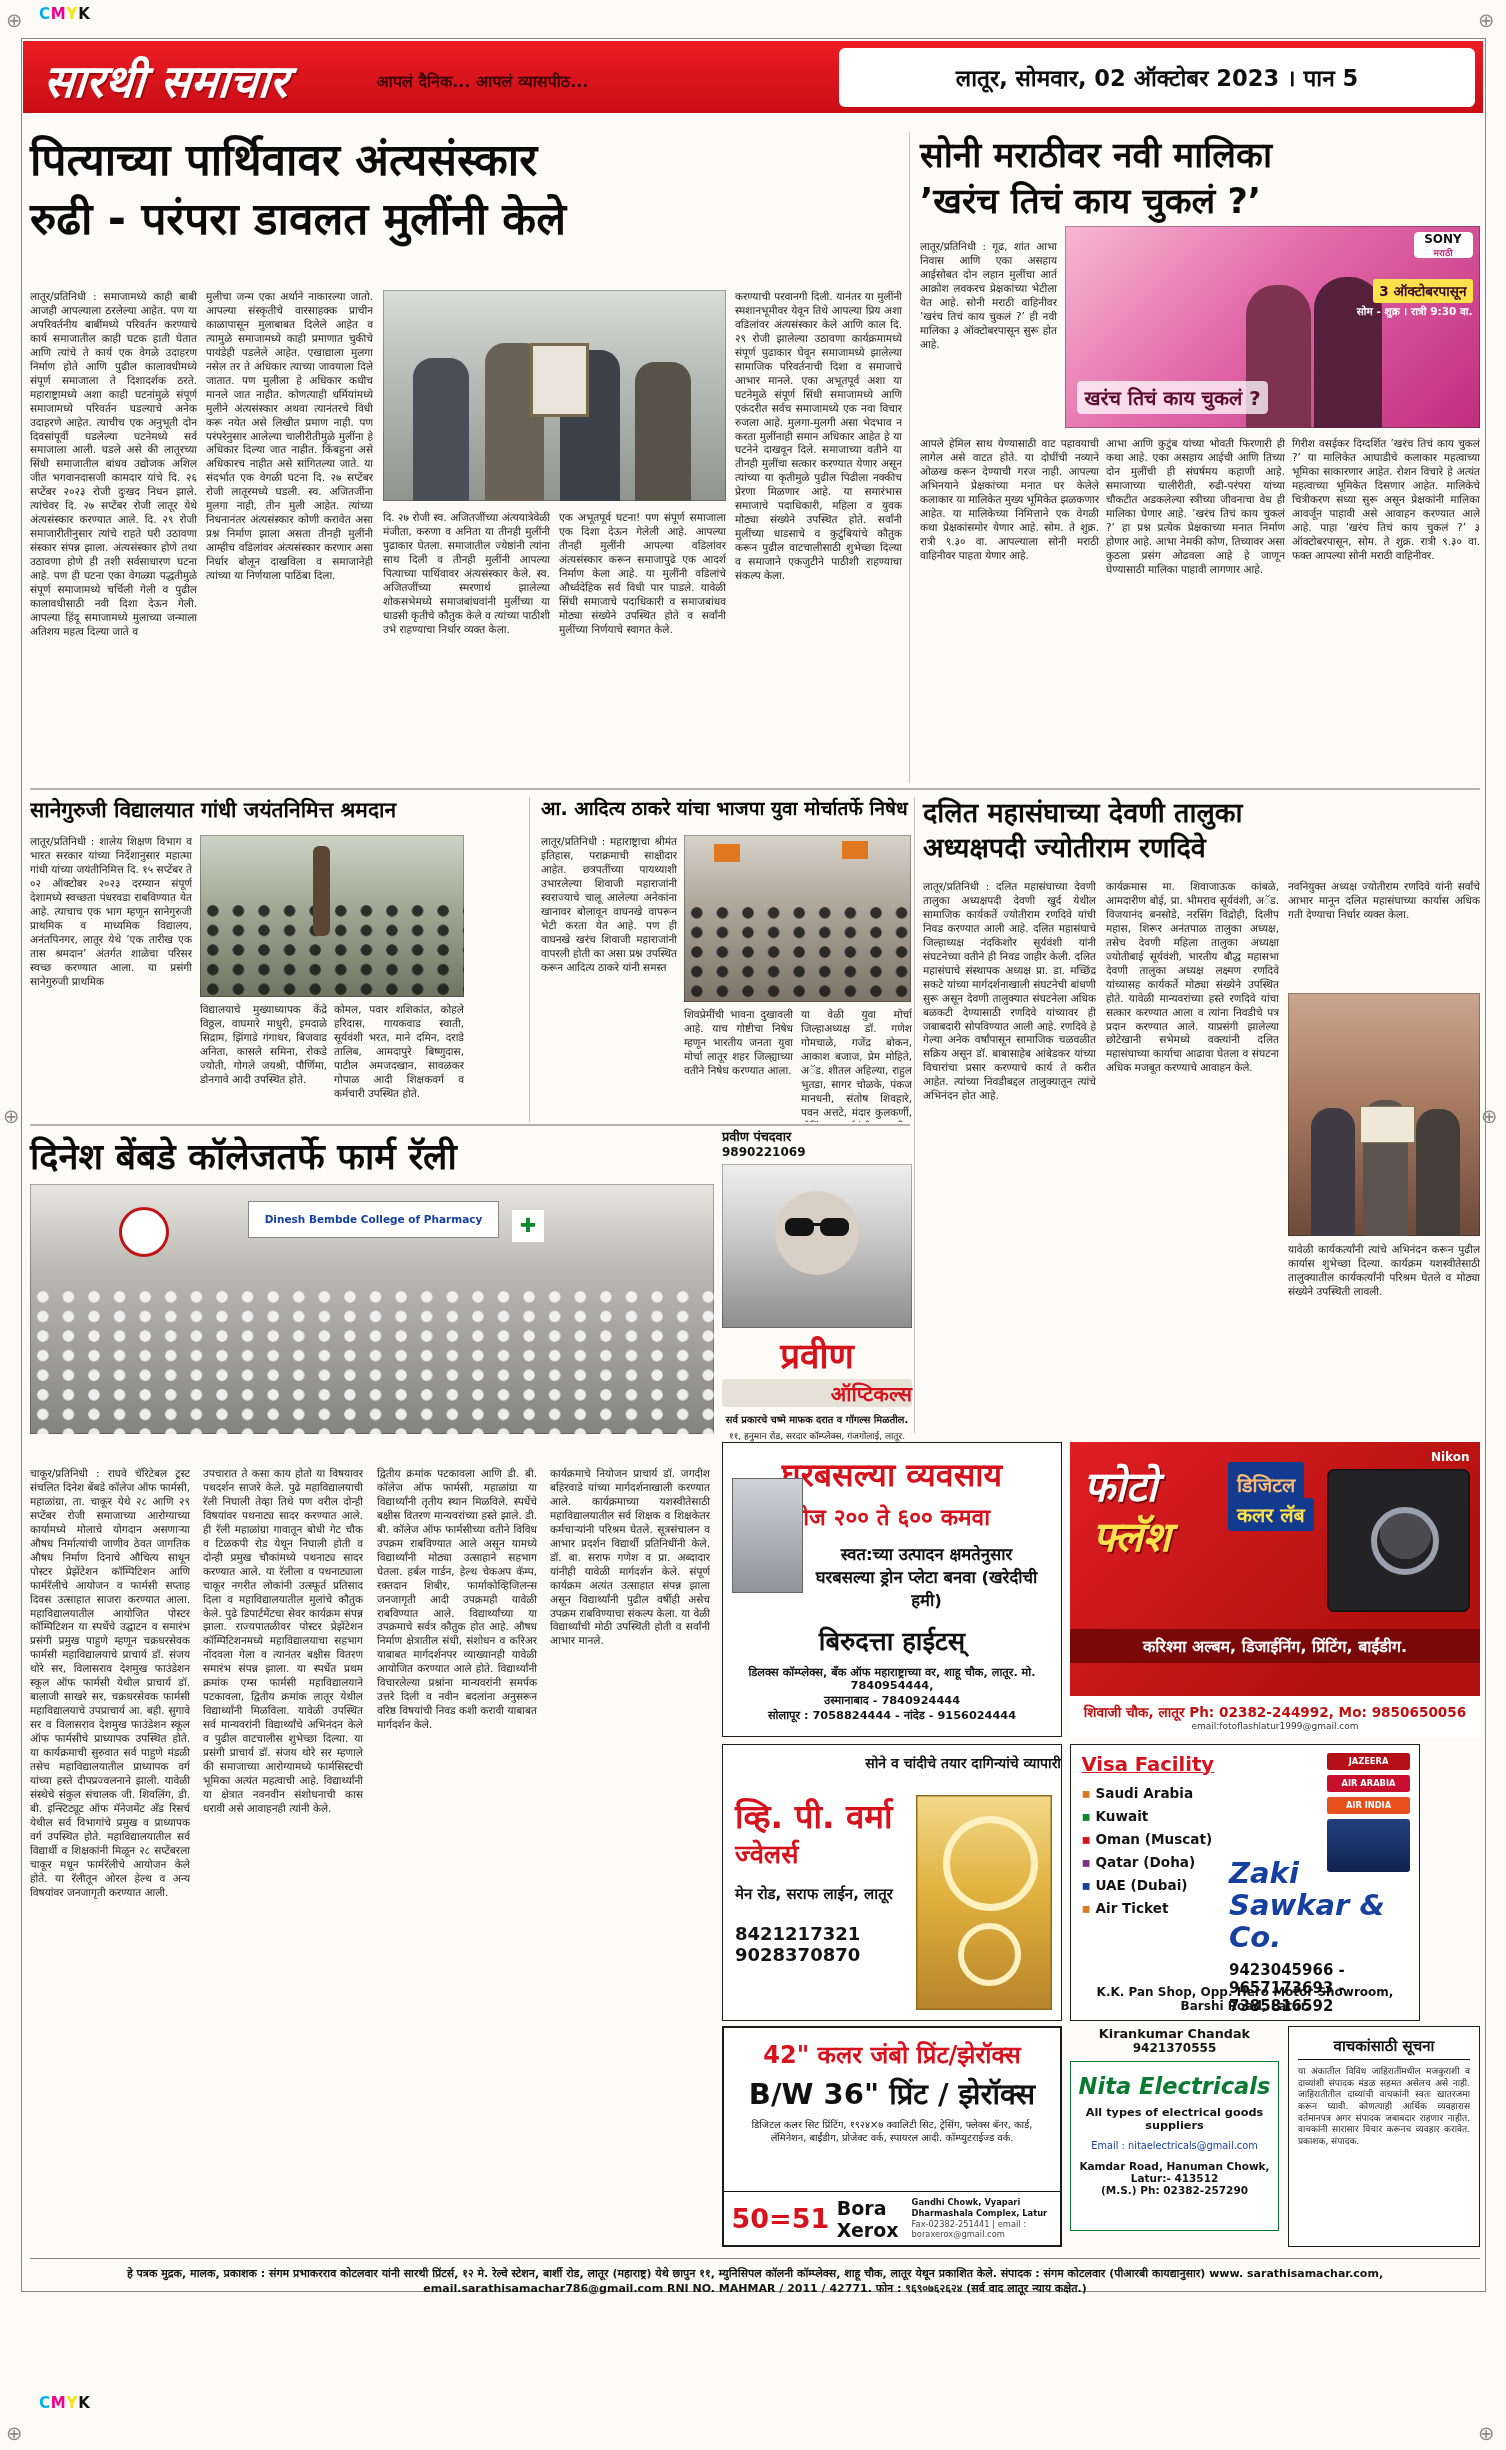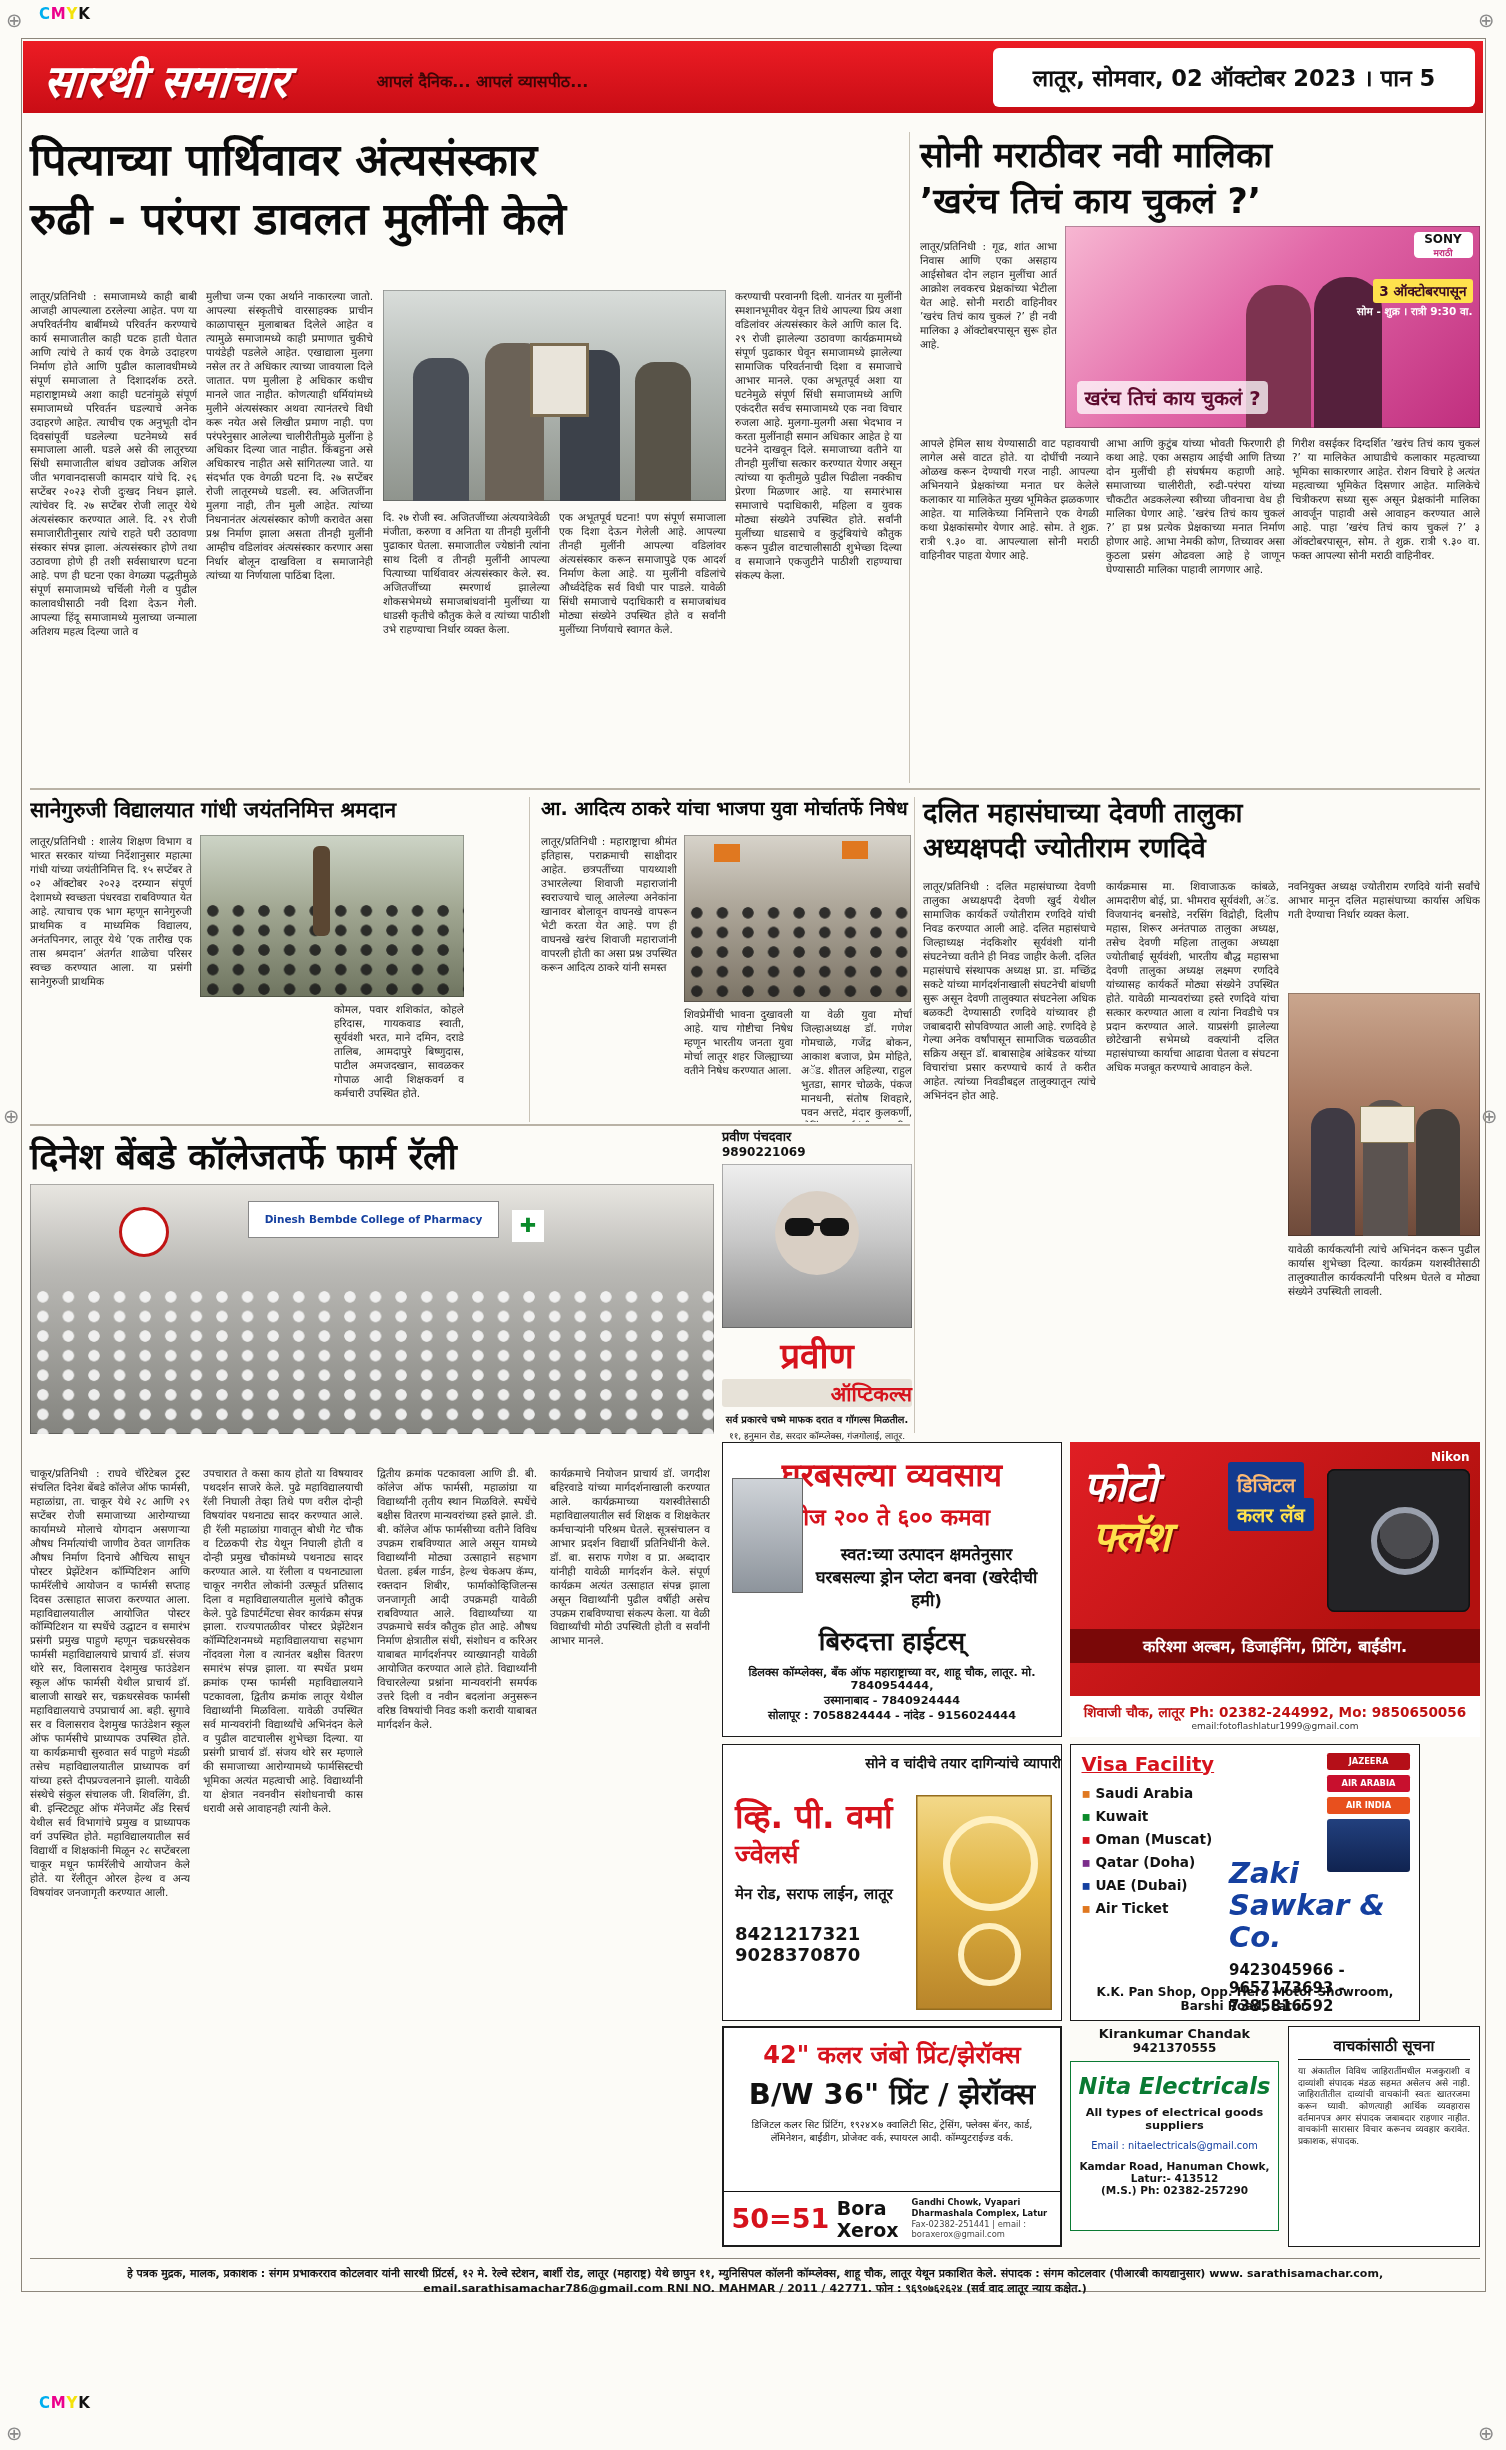--- a/index.html
+++ b/index.html
@@ -44,21 +44,21 @@
   <div class="abs regmark" style="left:3px;top:1107px;">⊕</div>
   <div class="abs regmark" style="left:1481px;top:1107px;">⊕</div>
   <div class="abs regmark" style="left:6px;top:2424px;">⊕</div>
   <div class="abs regmark" style="left:1478px;top:2424px;">⊕</div>
 
   <div class="abs frame" style="left:21px;top:38px;width:1463px;height:2252px;"></div>
 
   <div class="abs" style="left:22.6px;top:41px;width:1460px;height:72px;background:linear-gradient(180deg,#ec1c24,#c90d15);">
     <div class="abs masthead" style="left:21px;top:7.5px;">सारथी समाचार</div>
     <div class="abs" style="left:354px;top:29px;font-size:16px;font-weight:700;color:#3d0606;">आपलं दैनिक... आपलं व्यासपीठ...</div>
-    <div class="abs datebox" style="right:7.5px;top:6.8px;width:482px;height:59px;">लातूर, सोमवार, 02 ऑक्टोबर 2023 । पान 5</div>
+    <div class="abs datebox" style="right:7.5px;top:6.8px;width:636px;height:59px;">लातूर, सोमवार, 02 ऑक्टोबर 2023 । पान 5</div>
   </div>
 
   <div class="abs hl" style="left:30px;top:130px;width:874px;font-size:44px;line-height:1.35;">
     <div>पित्याच्या पार्थिवावर अंत्यसंस्कार</div>
     <div>रुढी - परंपरा डावलत मुलींनी केले</div>
   </div>
 
   <div class="abs bt" style="left:30px;top:290px;width:167px;height:490px;">लातूर/प्रतिनिधी : समाजामध्ये काही बाबी आजही आपल्याला ठरलेल्या आहेत. पण या अपरिवर्तनीय बाबींमध्ये परिवर्तन करण्याचे कार्य समाजातील काही घटक हाती घेतात आणि त्यांचे ते कार्य एक वेगळे उदाहरण निर्माण होते आणि पुढील कालावधीमध्ये संपूर्ण समाजाला ते दिशादर्शक ठरते. महाराष्ट्रामध्ये अशा काही घटनांमुळे संपूर्ण समाजामध्ये परिवर्तन घडल्याचे अनेक उदाहरणे आहेत. त्याचीच एक अनुभूती दोन दिवसांपूर्वी घडलेल्या घटनेमध्ये सर्व समाजाला आली. घडले असे की लातूरच्या सिंधी समाजातील बांधव उद्योजक अशिल जीत भगवानदासजी कामदार यांचे दि. २६ सप्टेंबर २०२३ रोजी दुःखद निधन झाले. त्यांचेवर दि. २७ सप्टेंबर रोजी लातूर येथे अंत्यसंस्कार करण्यात आले. दि. २९ रोजी समाजारीतीनुसार त्यांचे राहते घरी उठावणा संस्कार संपन्न झाला. अंत्यसंस्कार होणे तथा उठावणा होणे ही तशी सर्वसाधारण घटना आहे. पण ही घटना एका वेगळ्या पद्धतीमुळे संपूर्ण समाजामध्ये चर्चिली गेली व पुढील कालावधीसाठी नवी दिशा देऊन गेली. आपल्या हिंदू समाजामध्ये मुलाच्या जन्माला अतिशय महत्व दिल्या जाते व</div>
   <div class="abs bt" style="left:206px;top:290px;width:167px;height:490px;">मुलीचा जन्म एका अर्थाने नाकारल्या जातो. आपल्या संस्कृतीचे वारसाहक्क प्राचीन काळापासून मुलाबाबत दिलेले आहेत व त्यामुळे समाजामध्ये काही प्रमाणात चुकीचे पायंडेही पडलेले आहेत. एखाद्याला मुलगा नसेल तर ते अधिकार त्याच्या जावयाला दिले जातात. पण मुलीला हे अधिकार कधीच मानले जात नाहीत. कोणत्याही धर्मियांमध्ये मुलीने अंत्यसंस्कार अथवा त्यानंतरचे विधी करू नयेत असे लिखीत प्रमाण नाही. पण परंपरेनुसार आलेल्या चालीरीतीमुळे मुलींना हे अधिकार दिल्या जात नाहीत. किंबहुना असे अधिकारच नाहीत असे सांगितल्या जाते. या संदर्भात एक वेगळी घटना दि. २७ सप्टेंबर रोजी लातूरमध्ये घडली. स्व. अजितजींना मुलगा नाही, तीन मुली आहेत. त्यांच्या निधनानंतर अंत्यसंस्कार कोणी करावेत असा प्रश्न निर्माण झाला असता तीनही मुलींनी आम्हीच वडिलांवर अंत्यसंस्कार करणार असा निर्धार बोलून दाखविला व समाजानेही त्यांच्या या निर्णयाला पाठिंबा दिला.</div>
 
@@ -100,20 +100,21 @@
   <div class="abs bt" style="left:1292px;top:437px;width:188px;height:343px;">गिरीश वसईकर दिग्दर्शित ’खरंच तिचं काय चुकलं ?’ या मालिकेत आघाडीचे कलाकार महत्वाच्या भूमिका साकारणार आहेत. रोशन विचारे हे अत्यंत महत्वाच्या भूमिकेत दिसणार आहेत. मालिकेचे चित्रीकरण सध्या सुरू असून प्रेक्षकांनी मालिका आवर्जून पाहावी असे आवाहन करण्यात आले आहे. पाहा ’खरंच तिचं काय चुकलं ?’ ३ ऑक्टोबरपासून, सोम. ते शुक्र. रात्री ९.३० वा. फक्त आपल्या सोनी मराठी वाहिनीवर.</div>
 
   <div class="abs rule" style="left:30px;top:788px;width:1450px;height:1.5px;"></div>
 
   <div class="abs hl" style="left:30px;top:797px;width:497px;font-size:21px;line-height:1.25;height:30px;overflow:hidden;">सानेगुरुजी विद्यालयात गांधी जयंतनिमित्त श्रमदान</div>
   <div class="abs bt" style="left:30px;top:835px;width:162px;height:288px;">लातूर/प्रतिनिधी : शालेय शिक्षण विभाग व भारत सरकार यांच्या निर्देशानुसार महात्मा गांधी यांच्या जयंतीनिमित्त दि. १५ सप्टेंबर ते ०२ ऑक्टोबर २०२३ दरम्यान संपूर्ण देशामध्ये स्वच्छता पंधरवडा राबविण्यात येत आहे. त्याचाच एक भाग म्हणून सानेगुरुजी प्राथमिक व माध्यमिक विद्यालय, अनंतपिनगर, लातूर येथे ’एक तारीख एक तास श्रमदान’ अंतर्गत शाळेचा परिसर स्वच्छ करण्यात आला. या प्रसंगी सानेगुरुजी प्राथमिक</div>
   <div class="abs photo ph-frame" style="left:200px;top:835px;width:264px;height:162px;background:linear-gradient(180deg,#cdd4c6 0%,#a2a893 45%,#6f7560 100%);">
     <div class="crowd-dots"></div>
     <div class="abs" style="left:113px;top:11.3px;width:16.6px;height:90px;background:#5a4632;border-radius:6px;"></div>
   </div>
+  <div class="abs bt" style="left:200px;top:1003px;width:127px;height:119px;">विद्यालयाचे मुख्याध्यापक केंद्रे विठ्ठल, वाघमारे माधुरी, इमदाळे सिद्राम, झिंगाडे गंगाधर, बिजवाड अनिता, कासले समिना, रोकडे ज्योती, गोगले जयश्री, पौर्णिमा, डोनगावे आदी उपस्थित होते.</div>
   <div class="abs bt" style="left:334px;top:1003px;width:130px;height:119px;">कोमल, पवार शशिकांत, कोहले हरिदास, गायकवाड स्वाती, सूर्यवंशी भरत, माने दमिन, दराडे तालिब, आमदापुरे बिष्णुदास, पाटील अमजदखान, सावळकर गोपाळ आदी शिक्षकवर्ग व कर्मचारी उपस्थित होते.</div>
 
   <div class="abs vert" style="left:529px;top:797px;height:325px;"></div>
 
   <div class="abs hl" style="left:541px;top:797px;width:371px;font-size:19px;line-height:1.25;height:30px;overflow:hidden;">आ. आदित्य ठाकरे यांचा भाजपा युवा मोर्चातर्फे निषेध</div>
   <div class="abs bt" style="left:541px;top:835px;width:136px;height:290px;">लातूर/प्रतिनिधी : महाराष्ट्राचा श्रीमंत इतिहास, पराक्रमाची साक्षीदार आहेत. छत्रपतींच्या पायथ्याशी उभारलेल्या शिवाजी महाराजांनी स्वराज्याचे चालू आलेल्या अनेकांना खानावर बोलावून वाघनखे वापरून भेटी करता येत आहे. पण ही वाघनखे खरंच शिवाजी महाराजांनी वापरली होती का असा प्रश्न उपस्थित करून आदित्य ठाकरे यांनी समस्त</div>
   <div class="abs photo ph-frame" style="left:684px;top:835px;width:227px;height:167px;background:linear-gradient(180deg,#d7d3ca 0%,#b0a99c 40%,#7c7466 100%);">
     <div class="crowd-dots"></div>
     <div class="abs" style="left:30px;top:9px;width:25.6px;height:18px;background:#e07820;"></div>
     <div class="abs" style="left:158px;top:6px;width:25.6px;height:18px;background:#e07820;"></div>

